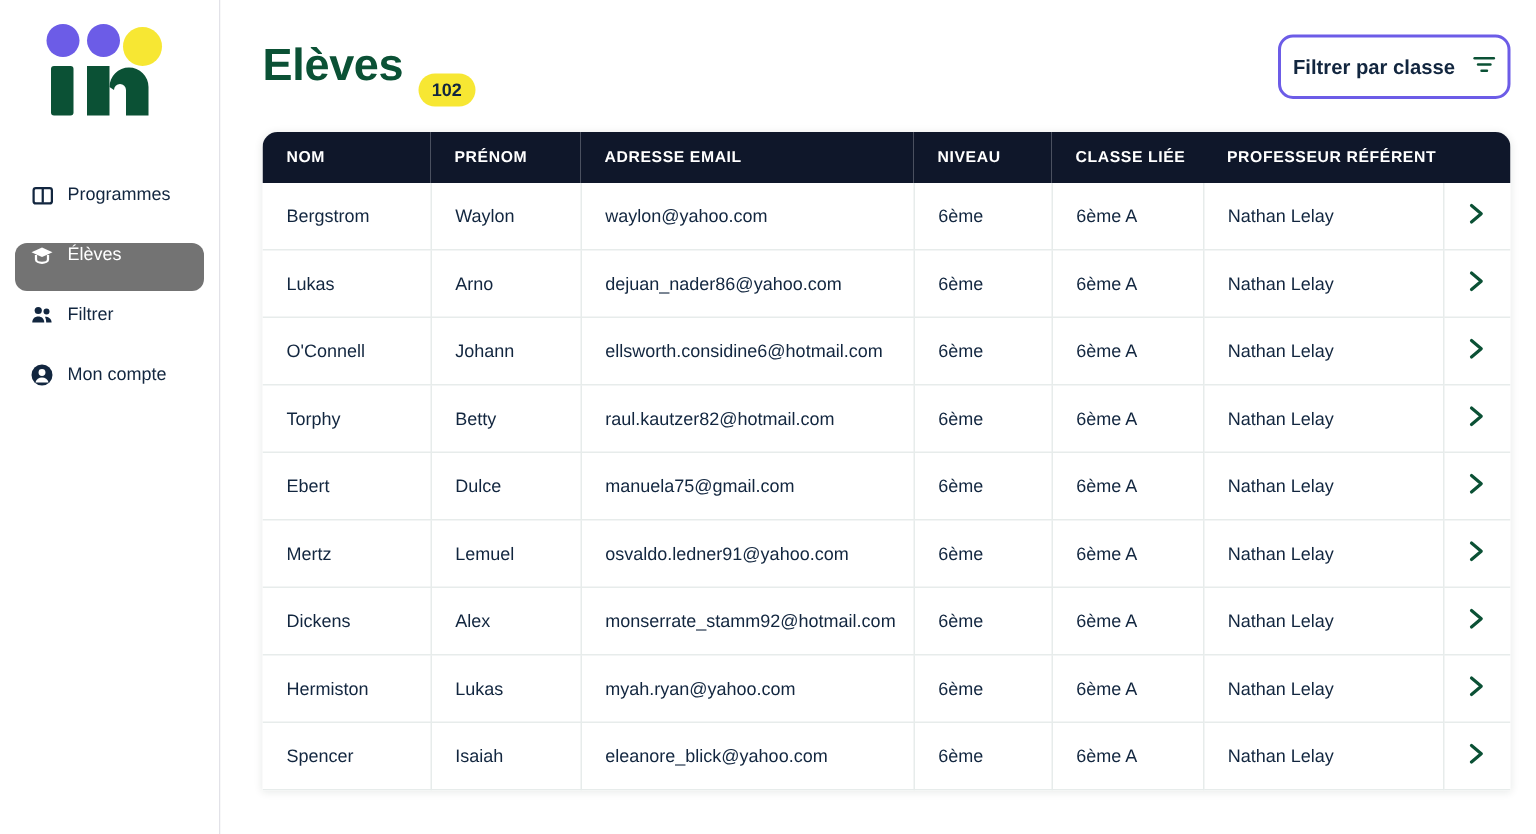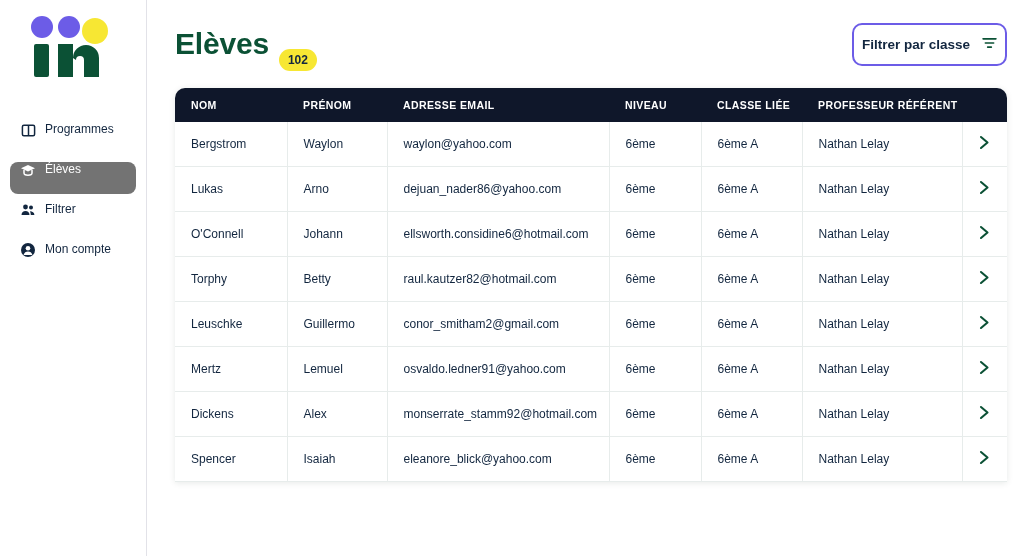--- a/index.html
+++ b/index.html
@@ -293,23 +293,23 @@
               <td>Betty</td>
               <td>raul.kautzer82@hotmail.com</td>
               <td>6ème</td>
               <td>6ème A</td>
               <td>Nathan Lelay</td>
               <td class="chev-cell"><span class="chev"><svg width="13" height="15" viewBox="0 0 13 15">
                     <path d="M3 2 L9.5 7.5 L3 13" fill="none" stroke="#0b5135" stroke-width="2.1" stroke-linecap="round" stroke-linejoin="round"></path>
                   </svg></span></td>
             </tr>
             <tr>
-              <td>Leuschke</td>
-              <td>Guillermo</td>
-              <td>conor_smitham2@gmail.com</td>
+              <td>Ebert</td>
+              <td>Dulce</td>
+              <td>manuela75@gmail.com</td>
               <td>6ème</td>
               <td>6ème A</td>
               <td>Nathan Lelay</td>
               <td class="chev-cell"><span class="chev"><svg width="13" height="15" viewBox="0 0 13 15">
                     <path d="M3 2 L9.5 7.5 L3 13" fill="none" stroke="#0b5135" stroke-width="2.1" stroke-linecap="round" stroke-linejoin="round"></path>
                   </svg></span></td>
             </tr>
             <tr>
               <td>Mertz</td>
               <td>Lemuel</td>
@@ -318,20 +318,31 @@
               <td>6ème A</td>
               <td>Nathan Lelay</td>
               <td class="chev-cell"><span class="chev"><svg width="13" height="15" viewBox="0 0 13 15">
                     <path d="M3 2 L9.5 7.5 L3 13" fill="none" stroke="#0b5135" stroke-width="2.1" stroke-linecap="round" stroke-linejoin="round"></path>
                   </svg></span></td>
             </tr>
             <tr>
               <td>Dickens</td>
               <td>Alex</td>
               <td>monserrate_stamm92@hotmail.com</td>
+              <td>6ème</td>
+              <td>6ème A</td>
+              <td>Nathan Lelay</td>
+              <td class="chev-cell"><span class="chev"><svg width="13" height="15" viewBox="0 0 13 15">
+                    <path d="M3 2 L9.5 7.5 L3 13" fill="none" stroke="#0b5135" stroke-width="2.1" stroke-linecap="round" stroke-linejoin="round"></path>
+                  </svg></span></td>
+            </tr>
+            <tr>
+              <td>Hermiston</td>
+              <td>Lukas</td>
+              <td>myah.ryan@yahoo.com</td>
               <td>6ème</td>
               <td>6ème A</td>
               <td>Nathan Lelay</td>
               <td class="chev-cell"><span class="chev"><svg width="13" height="15" viewBox="0 0 13 15">
                     <path d="M3 2 L9.5 7.5 L3 13" fill="none" stroke="#0b5135" stroke-width="2.1" stroke-linecap="round" stroke-linejoin="round"></path>
                   </svg></span></td>
             </tr>
             <tr>
               <td>Spencer</td>
               <td>Isaiah</td>

